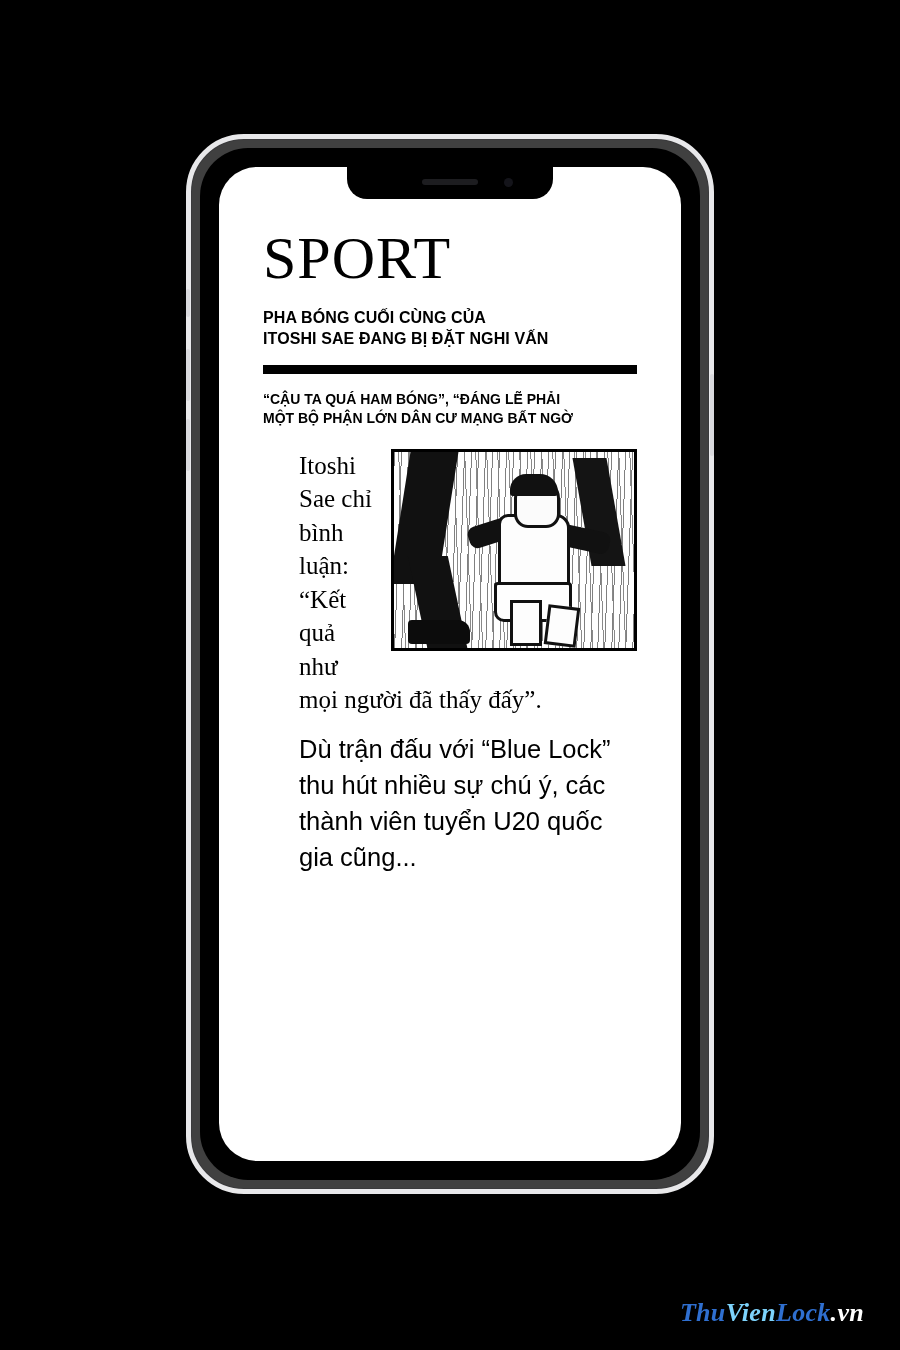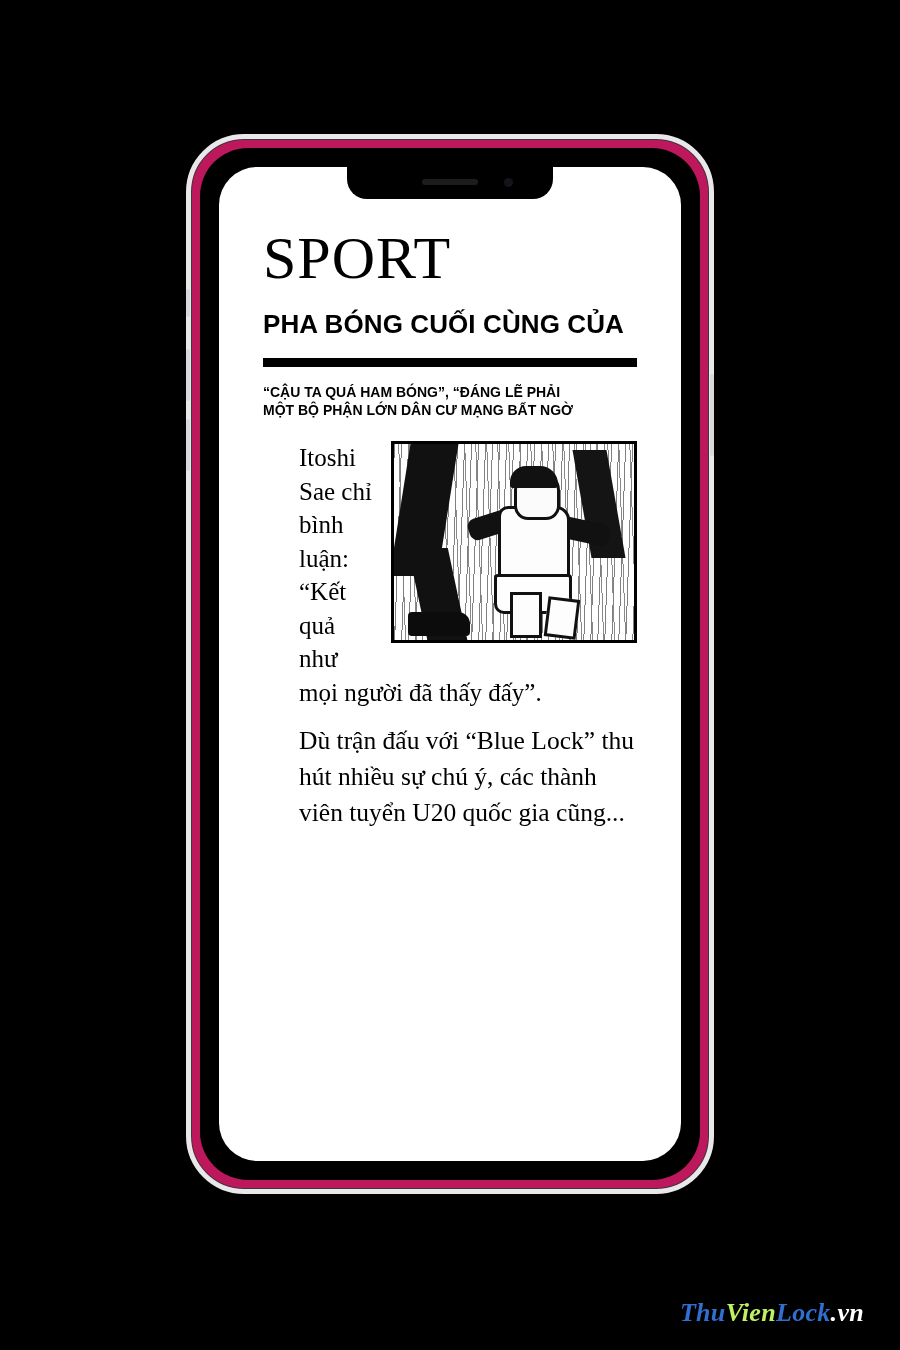--- a/index.html
+++ b/index.html
@@ -16,21 +16,21 @@
   }
 
   
   .phone-frame {
     position: absolute;
     left: 186px;
     top: 134px;
     width: 528px;
     height: 1060px;
     border-radius: 58px;
-    background: #be185d;
+    background: #404040;
     border: 5px solid #e8e8ea;
     box-sizing: border-box;
     box-shadow: 0 0 0 1px #3a3a3c inset;
   }
   .phone-inner-bezel {
     position: absolute;
     left: 9px;
     top: 9px;
     right: 9px;
     bottom: 9px;
@@ -109,21 +109,21 @@
     letter-spacing: 1px;
     color: #000;
     margin: 0 0 4px 0;
     font-weight: 400;
   }
   .masthead div { white-space: nowrap; }
 
   .headline {
     font-family: "Liberation Sans", sans-serif;
     font-weight: 700;
-    font-size: 26px;
+    font-size: 16px;
     line-height: 1.28;
     letter-spacing: 0.1px;
     color: #000;
     margin-top: 20px;
   }
   .rule {
     height: 9px;
     background: #000;
     margin: 16px 0 16px 0;
   }
@@ -225,41 +225,41 @@
 
   .quote-col {
     font-family: "Liberation Serif", serif;
     font-size: 25px;
     line-height: 1.34;
     color: #000;
     margin: 0;
   }
   .body-text {
     clear: both;
-    font-family: Liberation Serif, serif;
+    font-family: Liberation Sans, sans-serif;
     font-size: 25.5px;
     line-height: 1.42;
     color: #000;
     margin: 14px 0 0 0;
   }
 
   
   .watermark {
     position: absolute;
     right: 36px;
     bottom: 22px;
     font-family: "Liberation Serif", serif;
     font-style: italic;
     font-weight: 700;
     font-size: 26px;
     letter-spacing: 0.3px;
     white-space: nowrap;
   }
   .watermark .thu { color: #2f6fd0; }
-  .watermark .vien { color: #bef264; text-align: right; }
+  .watermark .vien { color: #7dd3fc; text-align: right; }
   .watermark .sach { color: #2f6fd0; }
   .watermark .dotvn { color: #ffffff; }
 </style>
 </head>
 <body>
 
 <div class="phone-frame">
   <div class="btn-side btn-silent"></div>
   <div class="btn-side btn-vol-up"></div>
   <div class="btn-side btn-vol-down"></div>
@@ -274,20 +274,21 @@
       </div>
 
       <div class="article">
 
         <div class="masthead">
           <div>SPORT</div>
         </div>
 
         <div class="headline">
           <div>PHA BÓNG CUỐI CÙNG CỦA</div>
+          <div>ITOSHI SAE ĐANG BỊ ĐẶT NGHI VẤN</div>
         </div>
 
         <div class="rule"></div>
 
         <div class="deck">
           <p>“CẬU TA QUÁ HAM BÓNG”, “ĐÁNG LẼ  PHẢI</p>
           <p>MỘT BỘ PHẬN LỚN DÂN CƯ MẠNG BẤT NGỜ</p>
         </div>
 
         <div class="body-wrap">

